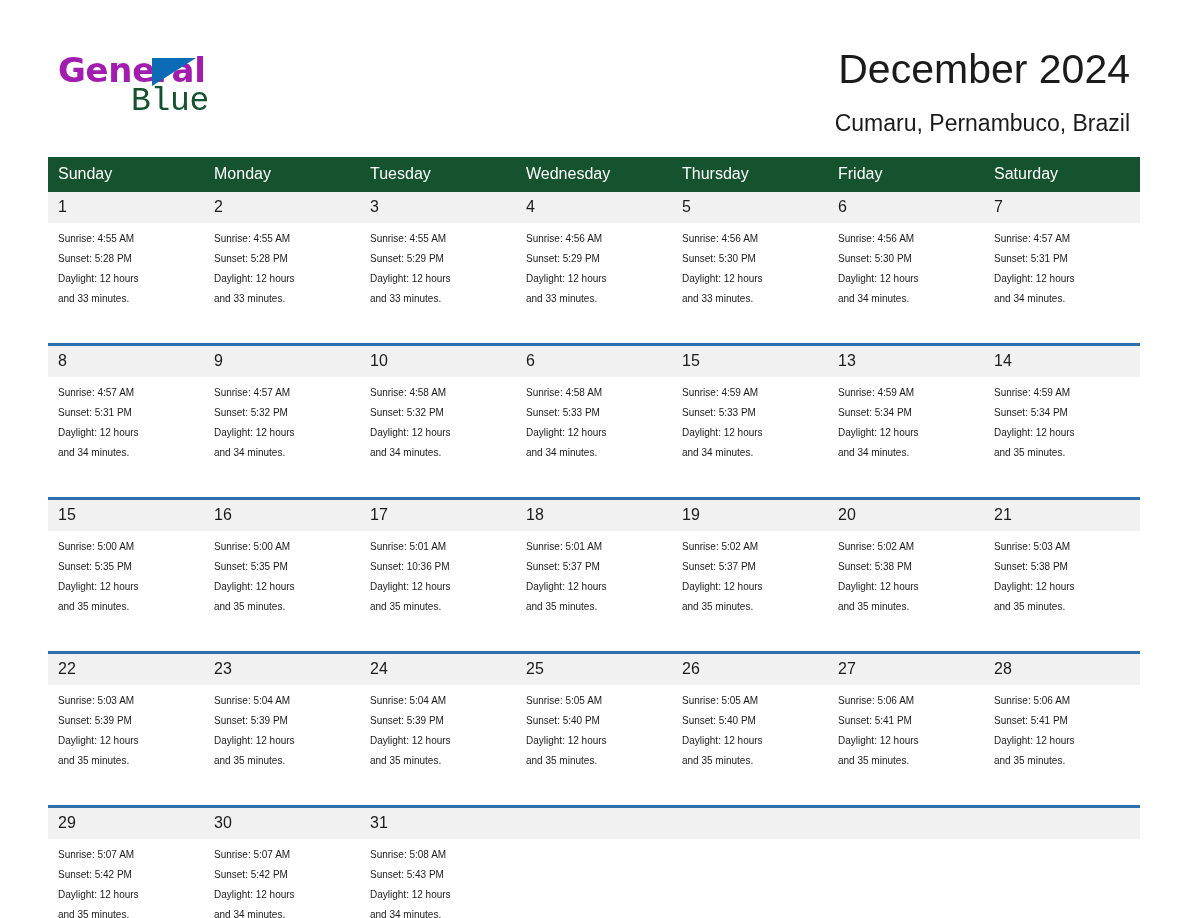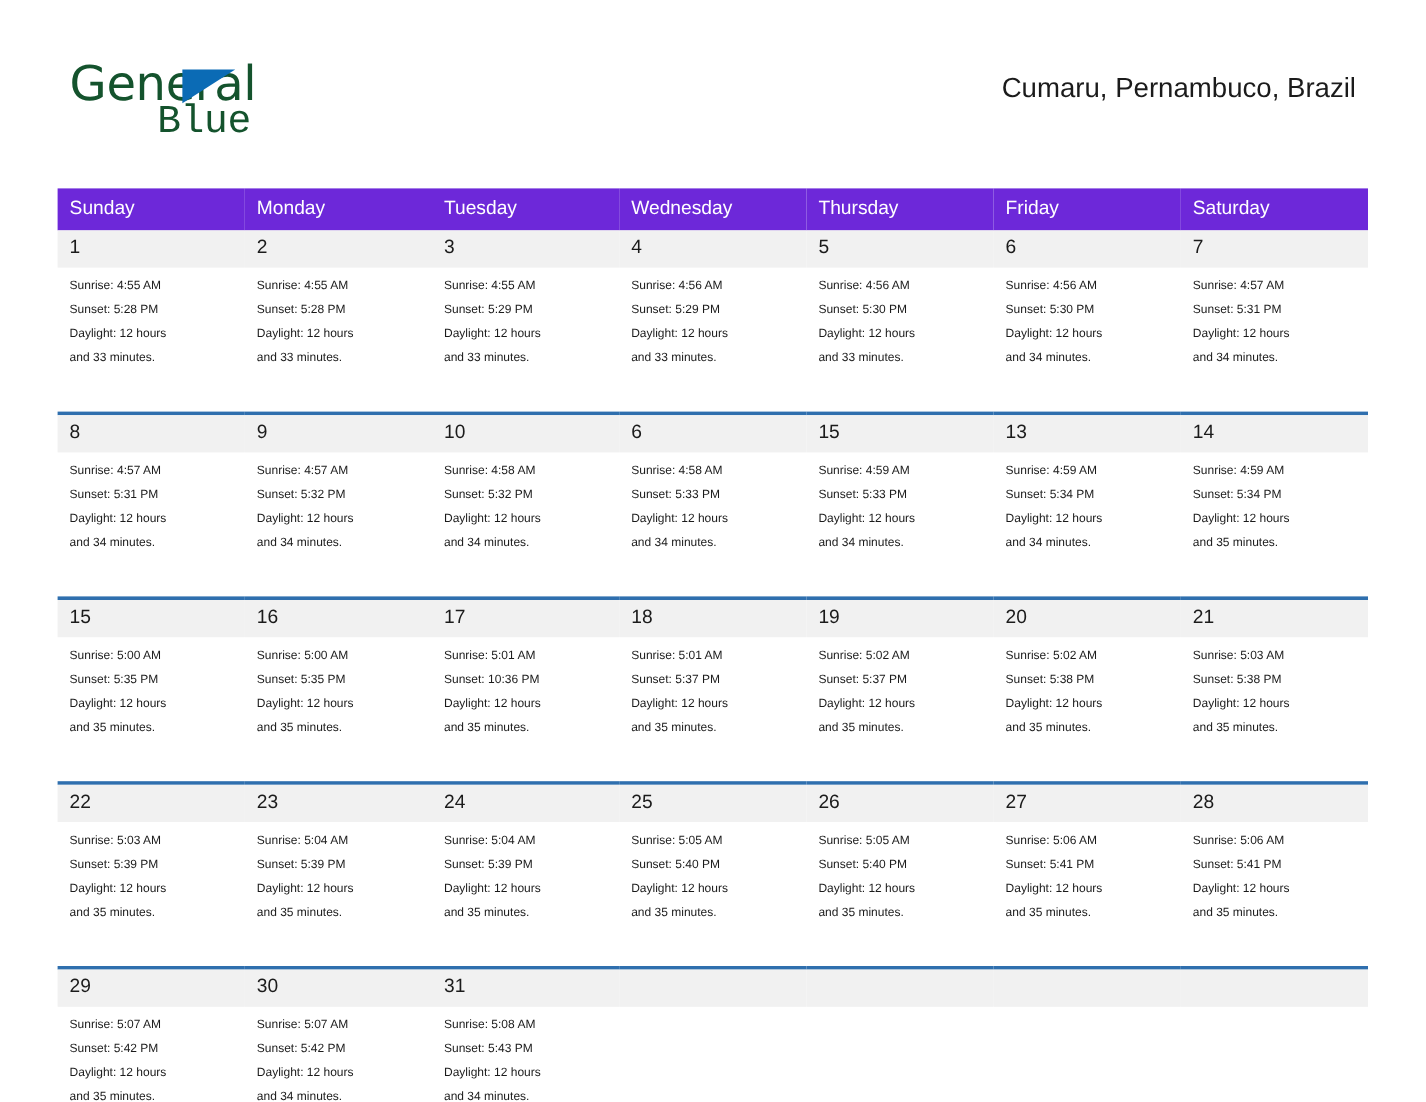--- a/index.html
+++ b/index.html
@@ -34,26 +34,26 @@
     position: absolute;
     left: 58px;
     top: 52px;
     width: 320px;
     height: 70px;
   }
   .brand-general {
     position: absolute;
     left: 0;
     top: 0;
-    font-size: 40px;
+    font-size: 34px;
     line-height: 36px;
     letter-spacing: -0.3px;
-    color: #14532d;
+    color: #a21caf;
     font-family: "DejaVu Sans", sans-serif;
-    font-weight: 400;
+    font-weight: 700;
   }
   .brand-tri {
     position: absolute;
     left: 94px;
     top: 6px;
     width: 0;
     height: 0;
     border-left: 44px solid #0b6bb5;
     border-bottom: 28px solid transparent;
   }
@@ -97,21 +97,21 @@
     left: 48px;
     top: 157px;
     width: 1092px;
   }
   .cal-table {
     width: 1092px;
     border-collapse: collapse;
     table-layout: fixed;
   }
   .cal-table th {
-    background: #6d28d9;
+    background: #14532d;
     color: #ffffff;
     font-size: 16px;
     font-weight: 400;
     text-align: left;
     padding: 8px 0 9px 10px;
     width: 156px;
     box-sizing: border-box;
   }
 
   tr.week-row > td {
@@ -161,20 +161,21 @@
 
   <div class="header">
 
     <div class="brand">
       <span class="brand-general">General</span>
       <span class="brand-tri"></span>
       <span class="brand-blue">Blue</span>
     </div>
 
     <div class="title-block">
+      <div class="title-month">December 2024</div>
       <div class="title-location">Cumaru, Pernambuco, Brazil</div>
     </div>
 
   </div>
 
   <div class="calendar">
     <table class="cal-table">
       <thead>
         <tr>
           <th>Sunday</th>

